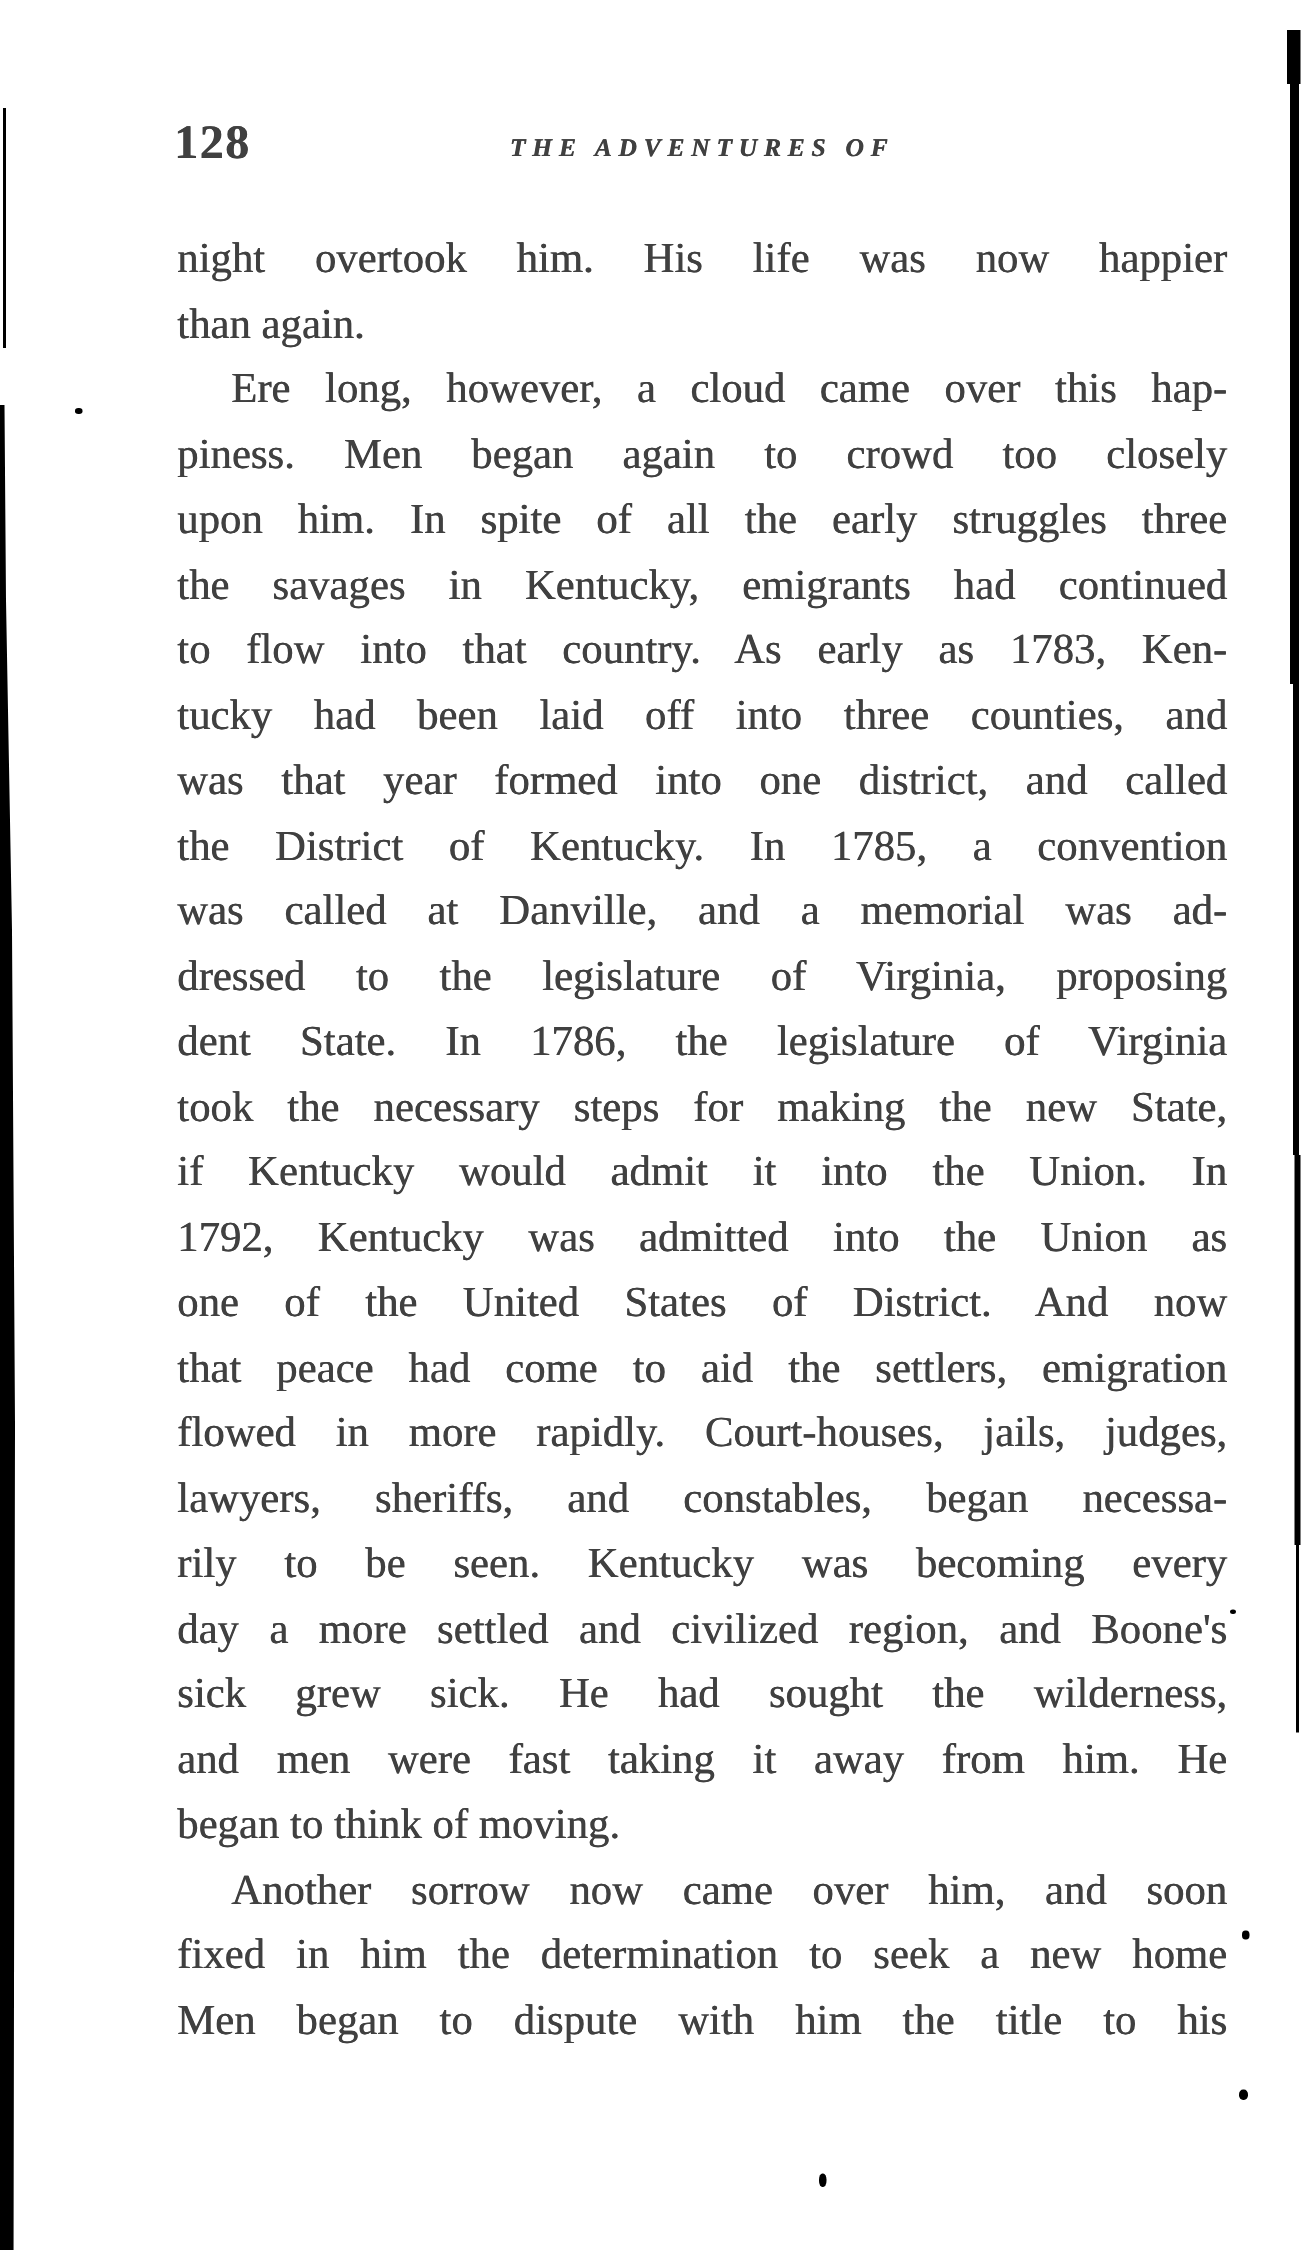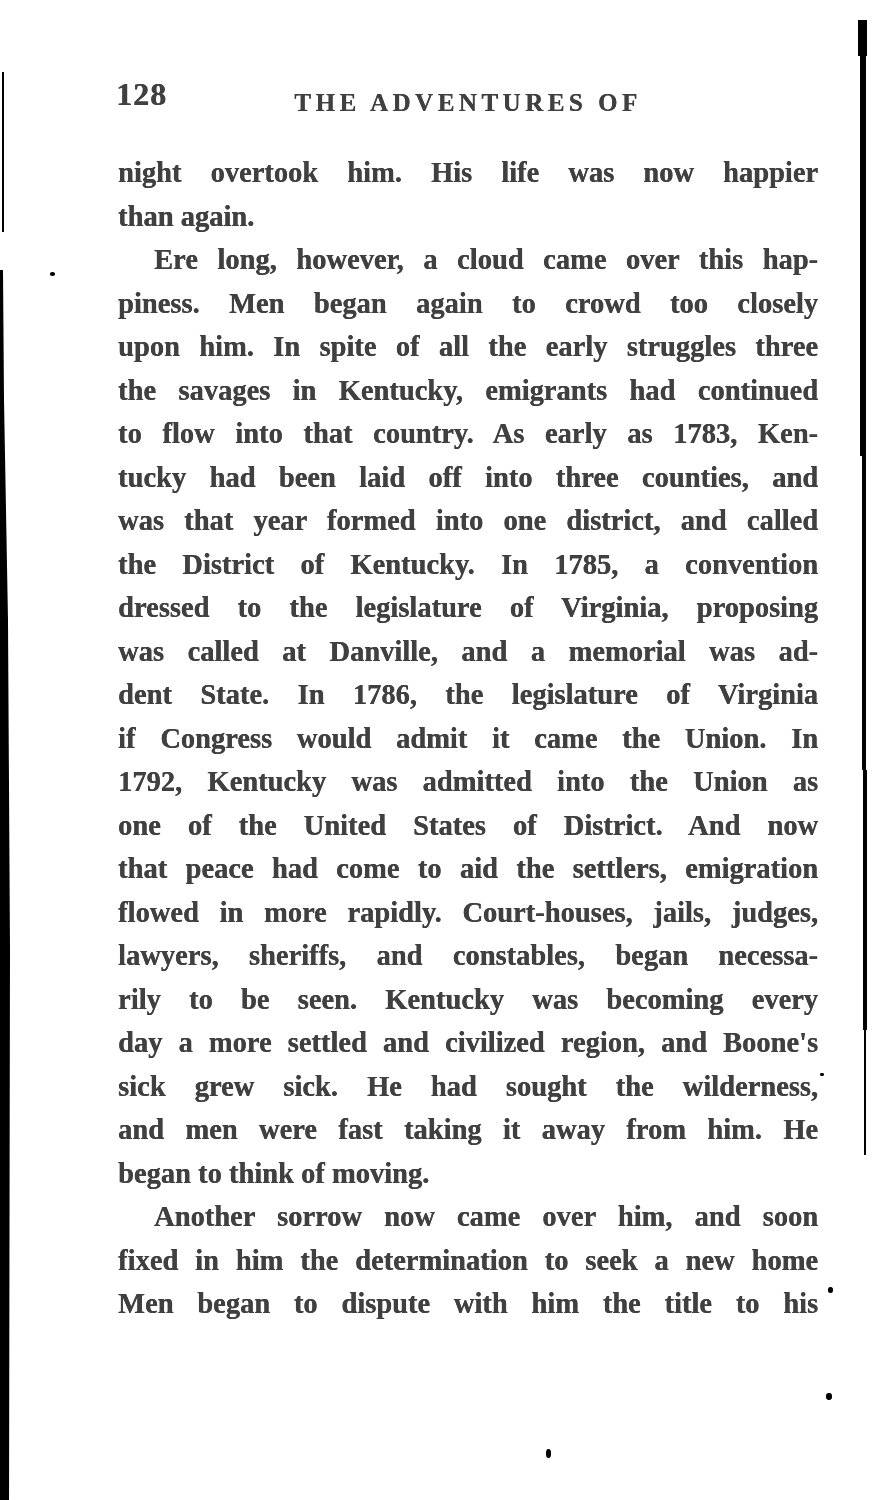--- a/index.html
+++ b/index.html
@@ -23,41 +23,41 @@
     font-weight: bold;
     letter-spacing: 1px;
     text-shadow: 0.4px 0 0 currentColor;
   }
   .running-title {
     position: absolute;
     left: 118px;
     top: 69px;
     width: 700px;
     text-align: center;
-    font-size: 25px;
+    font-size: 17px;
     font-weight: bold;
     letter-spacing: 4.5px;
     text-shadow: 0.3px 0 0 currentColor;
+    font-style: italic;
   }
 
   
   .body-text {
     position: absolute;
     left: 118px;
     top: 131px;
     width: 700px;
   }
   .line {
     height: 43.5px;
     line-height: 43.5px;
     font-size: 28.5px;
     text-align: left;
     text-shadow: 0.35px 0 0 currentColor;
     white-space: nowrap;
-    font-weight: bold;
   }
   .line.just {
     white-space: normal;
     text-align: justify;
     text-align-last: justify;
   }
   .line.indent { text-indent: 36px; }
 
   
   .edge { position: absolute; background: #000; }
@@ -101,24 +101,25 @@
       <div class="line just">night overtook him.  His life was now happier</div>
       <div class="line">than again.</div>
       <div class="line indent just">Ere long, however, a cloud came over this hap-</div>
       <div class="line just">piness.  Men began again to crowd too closely</div>
       <div class="line just">upon him.  In spite of all the early struggles three</div>
       <div class="line just">the savages in Kentucky, emigrants had continued</div>
       <div class="line just">to flow into that country.  As early as 1783, Ken-</div>
       <div class="line just">tucky had been laid off into three counties, and</div>
       <div class="line just">was that year formed into one district, and called</div>
       <div class="line just">the District of Kentucky.  In 1785, a convention</div>
+      <div class="line just">was called at Danville, and a memorial was ad-</div>
       <div class="line just">dressed to the legislature of Virginia, proposing</div>
-      <div class="line just">was called at Danville, and a memorial was ad-</div>
       <div class="line just">dent State.  In 1786, the legislature of Virginia</div>
-      <div class="line just">if Congress would admit it came the Union.  In</div>
+      <div class="line just">took the necessary steps for making the new State,</div>
+      <div class="line just">if Kentucky would admit it into the Union.  In</div>
       <div class="line just">1792, Kentucky was admitted into the Union as</div>
       <div class="line just">one of the United States of District.  And now</div>
       <div class="line just">that peace had come to aid the settlers, emigration</div>
       <div class="line just">flowed in more rapidly.  Court-houses, jails, judges,</div>
       <div class="line just">lawyers, sheriffs, and constables, began necessa-</div>
       <div class="line just">rily to be seen.  Kentucky was becoming every</div>
       <div class="line just">day a more settled and civilized region, and Boone's</div>
       <div class="line just">sick grew sick.  He had sought the wilderness,</div>
       <div class="line just">and men were fast taking it away from him.  He</div>
       <div class="line">began to think of moving.</div>

